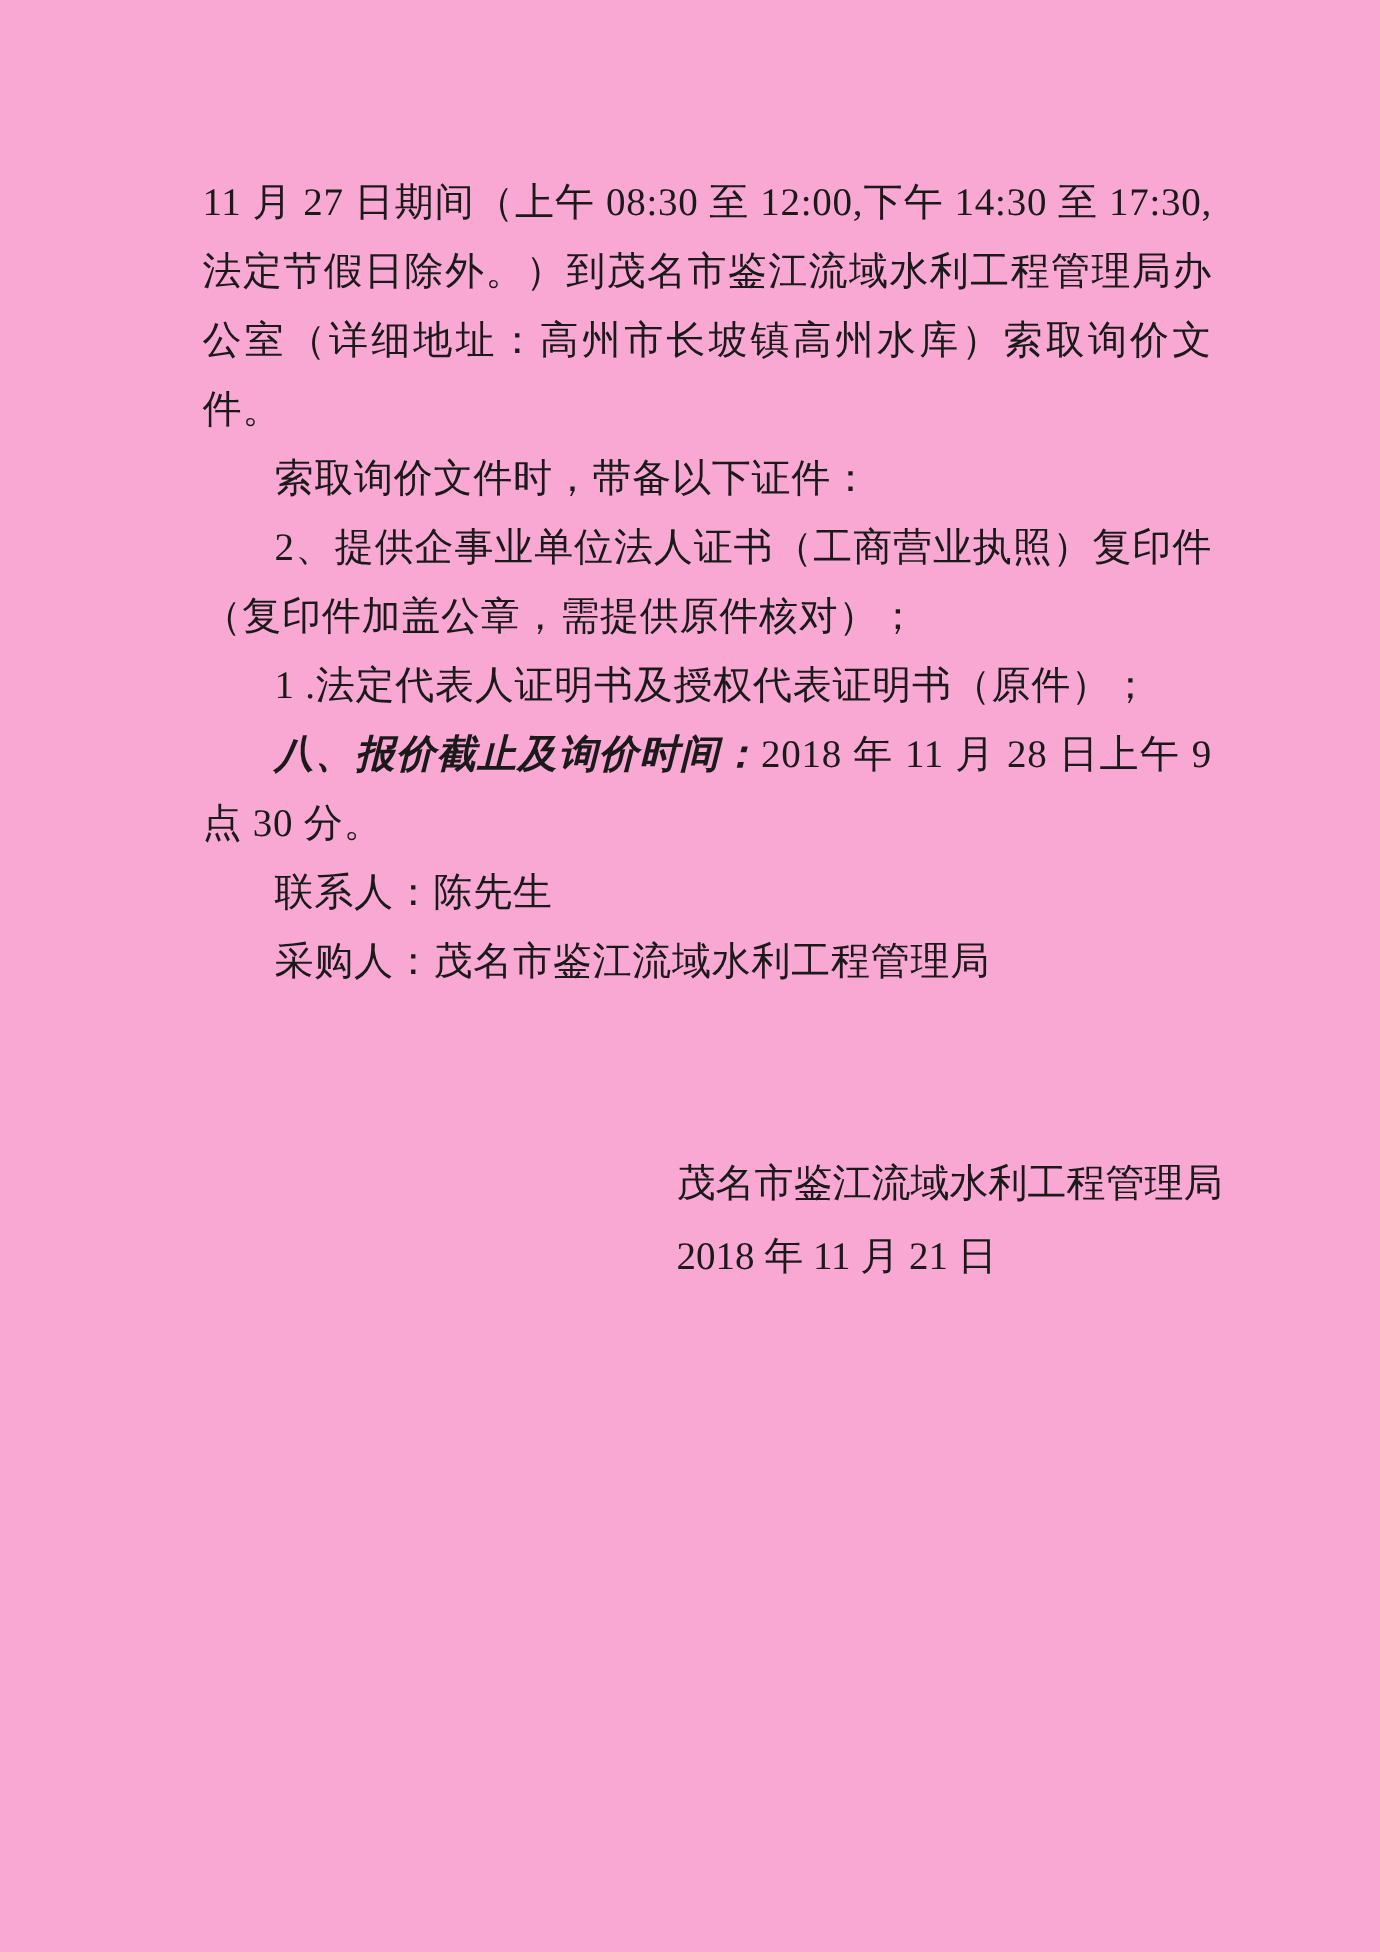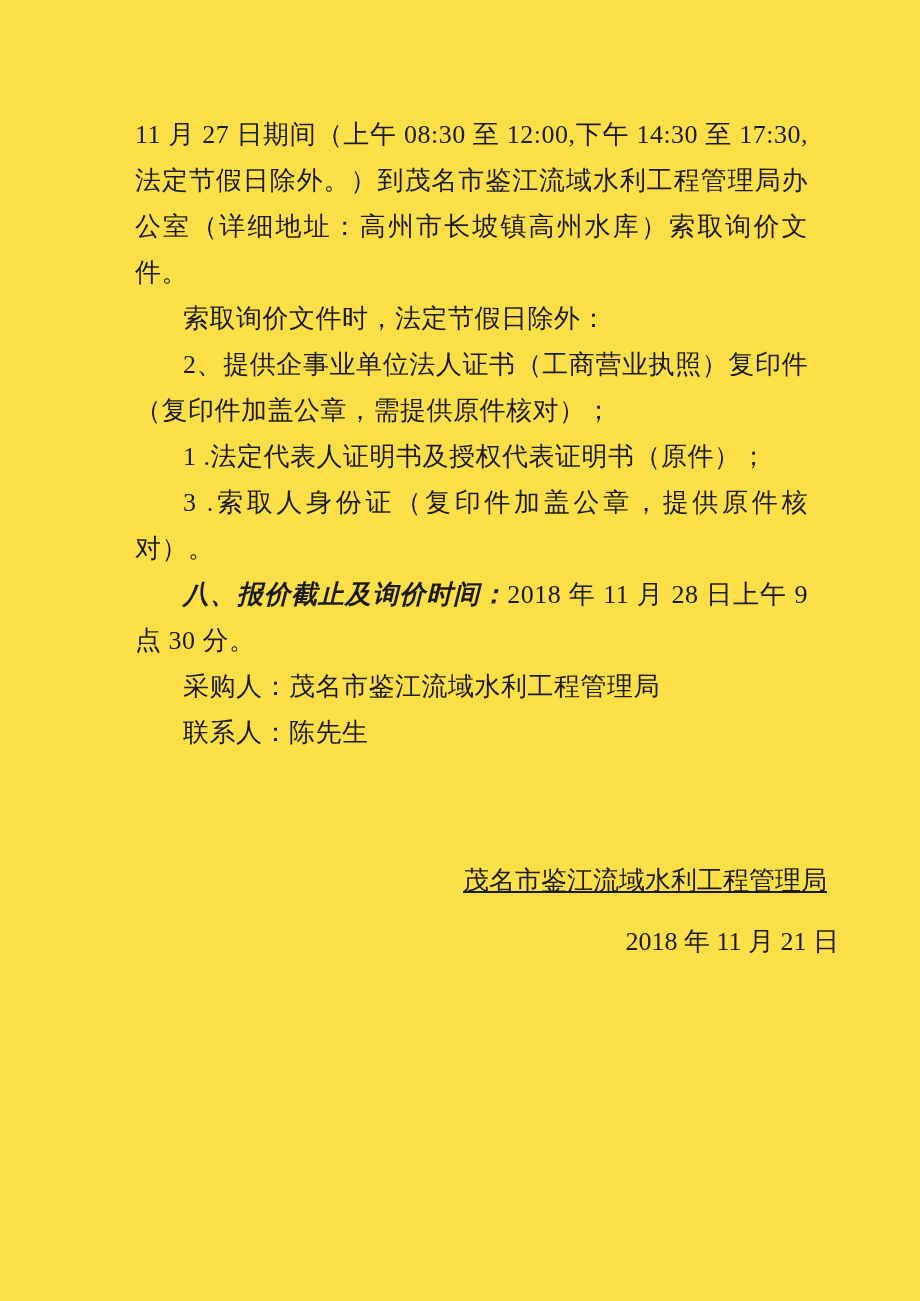--- a/index.html
+++ b/index.html
@@ -13,21 +13,21 @@
     height: 1301px;
     overflow: hidden;
     font-family: "Liberation Serif", "DejaVu Serif", serif;
     color: #1a1a1a;
   }
   .page {
     box-sizing: border-box;
     width: 920px;
     height: 1301px;
     padding: 112px 112px 0 135px;
-    background: #fde047;
+    background: #f9a8d4;
   }
   .para {
     margin: 0;
     font-size: 26px;
     line-height: 46px;
     letter-spacing: 0.5px;
     text-align: justify;
     text-align-last: left;
     word-break: break-all;
   }
@@ -39,53 +39,51 @@
     font-style: italic;
   }
   .signature {
     margin-top: 100px;
     margin-left: 316px;
     width: max-content;
     font-size: 26px;
     line-height: 49px;
   }
   .sig-org {
-    margin: 12px;
+    margin: 0;
     text-align: center;
     white-space: nowrap;
-    text-decoration: underline;
   }
   .sig-date {
     margin: 0;
-    text-align: right;
+    text-align: left;
     white-space: nowrap;
   }
 </style>
 </head>
 <body>
 
 <div class="page">
 
   <p class="para">11 月 27 日期间（上午 08:30 至 12:00,下午 14:30 至 17:30,法定节假日除外。）到茂名市鉴江流域水利工程管理局办公室（详细地址：高州市长坡镇高州水库）索取询价文件。</p>
 
-  <p class="para indent">索取询价文件时，法定节假日除外：</p>
+  <p class="para indent">索取询价文件时，带备以下证件：</p>
 
   <p class="para indent">2、提供企事业单位法人证书（工商营业执照）复印件（复印件加盖公章，需提供原件核对）；</p>
 
   <p class="para indent">1 .法定代表人证明书及授权代表证明书（原件）；</p>
 
-  <p class="para indent">3 .索取人身份证（复印件加盖公章，提供原件核对）。</p>
 
   <p class="para indent"><span class="bold">八、报价截止及询价时间：</span><span>2018 年 11 月 28 日上午 9 点 30 分。</span></p>
 
 
 
+  <p class="para indent">联系人：陈先生</p>
+
   <p class="para indent">采购人：茂名市鉴江流域水利工程管理局</p>
-
-  <p class="para indent">联系人：陈先生</p>
 
 
   <div class="signature">
     <p class="sig-org">茂名市鉴江流域水利工程管理局</p>
     <p class="sig-date">2018 年 11 月 21 日</p>
   </div>
 
 </div>
 
 </body></html>

